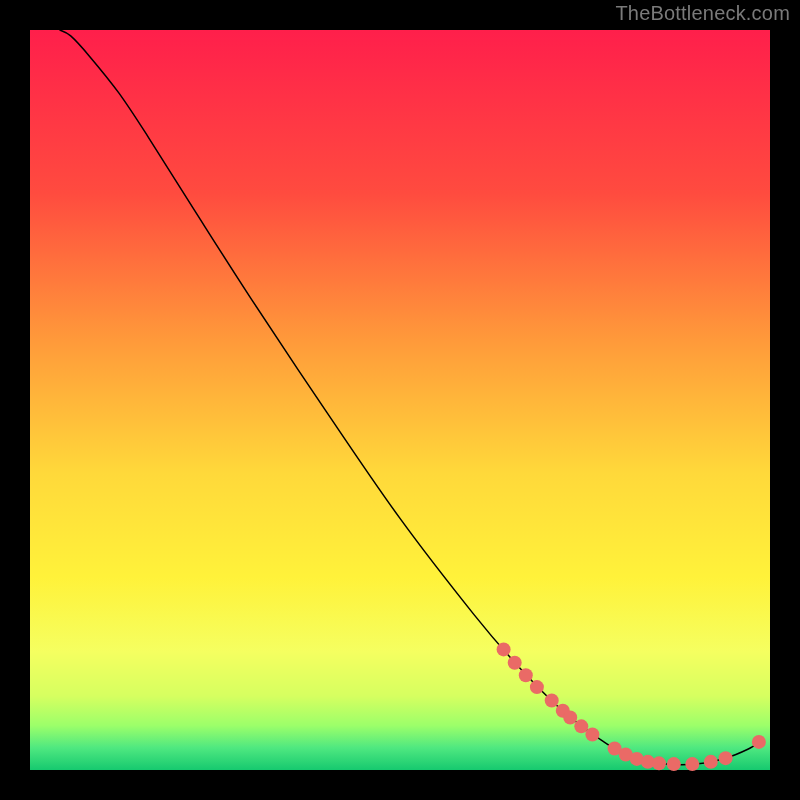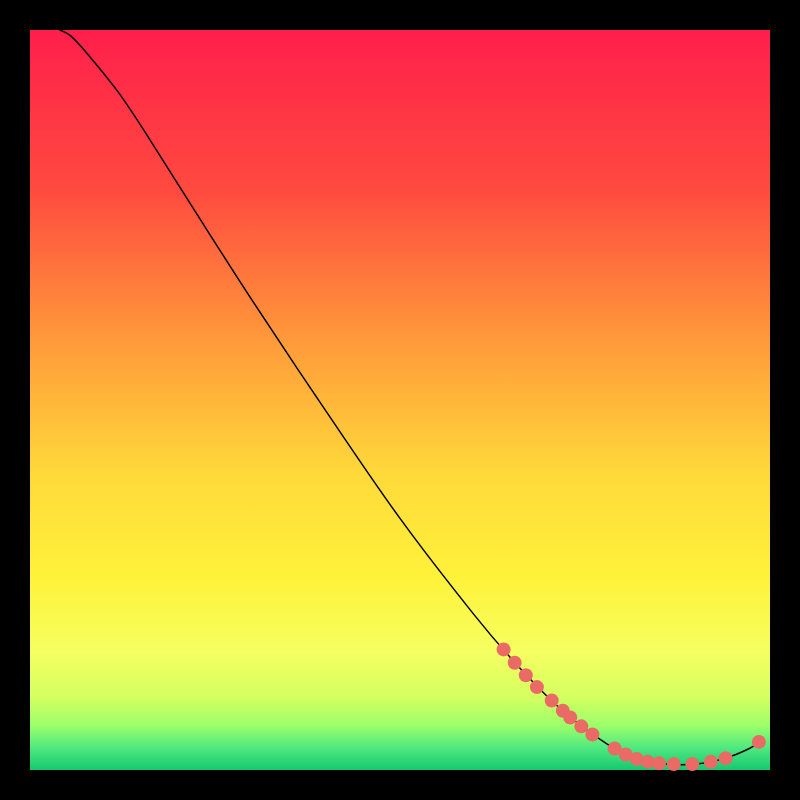--- a/index.html
+++ b/index.html
@@ -27,20 +27,21 @@
     letter-spacing: 0.2px;
   }
   svg {
     display: block;
   }
 </style>
 </head>
 <body>
 
 <div id="wrap">
+  <div id="watermark">TheBottleneck.com</div>
 
   <svg id="chart-svg" width="800" height="800" viewBox="0 0 800 800">
     <defs>
       <linearGradient id="bg-grad" x1="0" y1="0" x2="0" y2="1">
         <stop offset="0%" stop-color="#ff1f4b"></stop>
         <stop offset="22%" stop-color="#ff4b3f"></stop>
         <stop offset="42%" stop-color="#ff9a3a"></stop>
         <stop offset="60%" stop-color="#ffd93a"></stop>
         <stop offset="74%" stop-color="#fff23a"></stop>
         <stop offset="84%" stop-color="#f5ff60"></stop>

